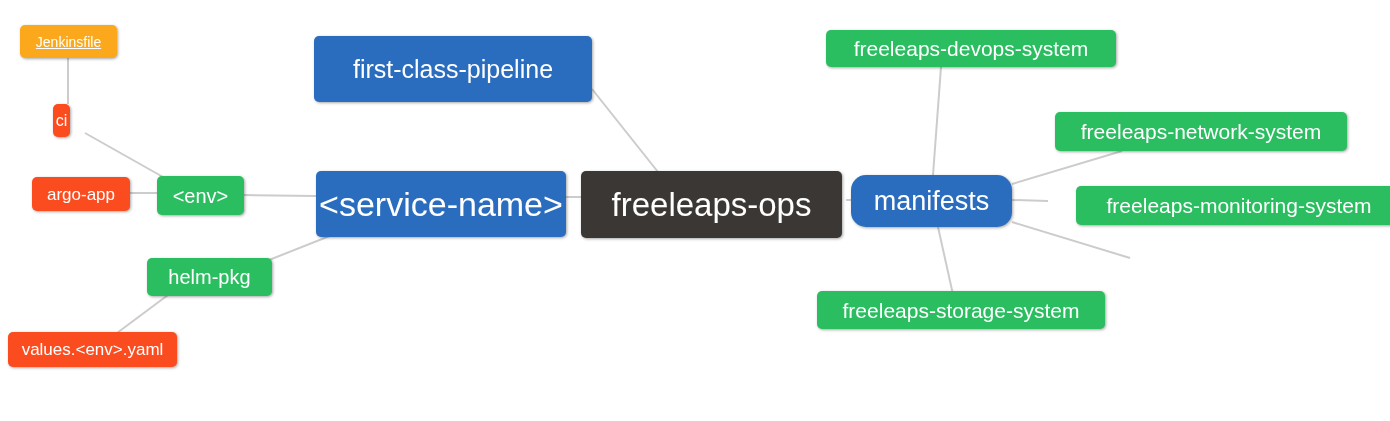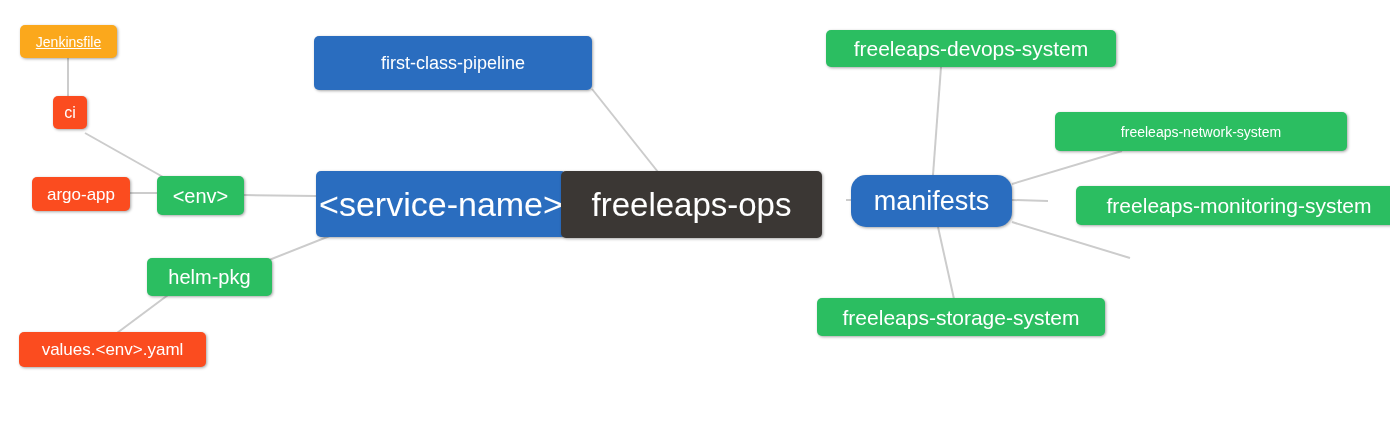--- a/index.html
+++ b/index.html
@@ -40,34 +40,34 @@
     line-height: 1;
   }
   .c-blue   { background: #2a6dbf; }
   .c-green  { background: #2bbe61; }
   .c-red    { background: #fb4c1f; }
   .c-orange { background: #fba81c; }
   .c-dark   { background: #3b3734; }
 
   
   #n-jenkinsfile   { left: 20px;   top: 25px;  width: 97px;  height: 33px; font-size: 14px; text-decoration: underline; }
-  #n-ci            { left: 53px;   top: 96px; width: 34px;  height: 33px; font-size: 16px; text-align: right; }
+  #n-ci            { left: 53px;   top: 104px; width: 17px;  height: 33px; font-size: 16px; text-align: right; }
   #n-argo-app      { left: 32px;   top: 177px; width: 98px;  height: 34px; font-size: 17px; }
   #n-env           { left: 157px;  top: 176px; width: 87px;  height: 39px; font-size: 20px; }
   #n-helm-pkg      { left: 147px;  top: 258px; width: 125px; height: 38px; font-size: 20px; }
-  #n-values-yaml   { left: 8px;    top: 332px; width: 187px; height: 35px; font-size: 17px; margin-left: 11px; }
-  #n-pipeline      { left: 314px;  top: 36px;  width: 278px; height: 54px; font-size: 18px; text-align: right; }
+  #n-values-yaml   { left: 8px;    top: 332px; width: 169px; height: 35px; font-size: 17px; }
+  #n-pipeline      { left: 314px;  top: 36px;  width: 278px; height: 66px; font-size: 25px; text-align: right; }
   #n-service-name  { left: 316px;  top: 171px; width: 250px; height: 66px; font-size: 34px; }
-  #n-freeleaps-ops { left: 561px;  top: 171px; width: 261px; height: 67px; font-size: 33px; }
+  #n-freeleaps-ops { left: 581px;  top: 171px; width: 261px; height: 67px; font-size: 33px; }
   #n-manifests     { left: 851px;  top: 175px; width: 161px; height: 52px; font-size: 27px; border-radius: 15px; }
   #n-devops        { left: 826px;  top: 30px;  width: 290px; height: 37px; font-size: 21px; }
-  #n-network       { left: 1055px; top: 112px; width: 292px; height: 39px; font-size: 14px; }
+  #n-network       { left: 1055px; top: 112px; width: 292px; height: 39px; font-size: 21px; }
   #n-monitoring    { left: 1048px; top: 186px; width: 326px; height: 39px; font-size: 21px; margin-left: 28px; }
   #n-controls      { left: 1060px; top: 258px; width: 298px; height: 38px; font-size: 21px; }
-  #n-storage       { left: 817px;  top: 298px; width: 288px; height: 38px; font-size: 21px; }
+  #n-storage       { left: 817px;  top: 291px; width: 288px; height: 38px; font-size: 21px; }
 </style>
 </head>
 <body>
 
 <div id="canvas">
 
   <svg id="edges" viewBox="0 0 1390 421" xmlns="http://www.w3.org/2000/svg">
     <line x1="68" y1="58" x2="68" y2="104"></line>
     <line x1="85" y1="133" x2="163" y2="177"></line>
     <line x1="122" y1="193" x2="157" y2="193"></line>

